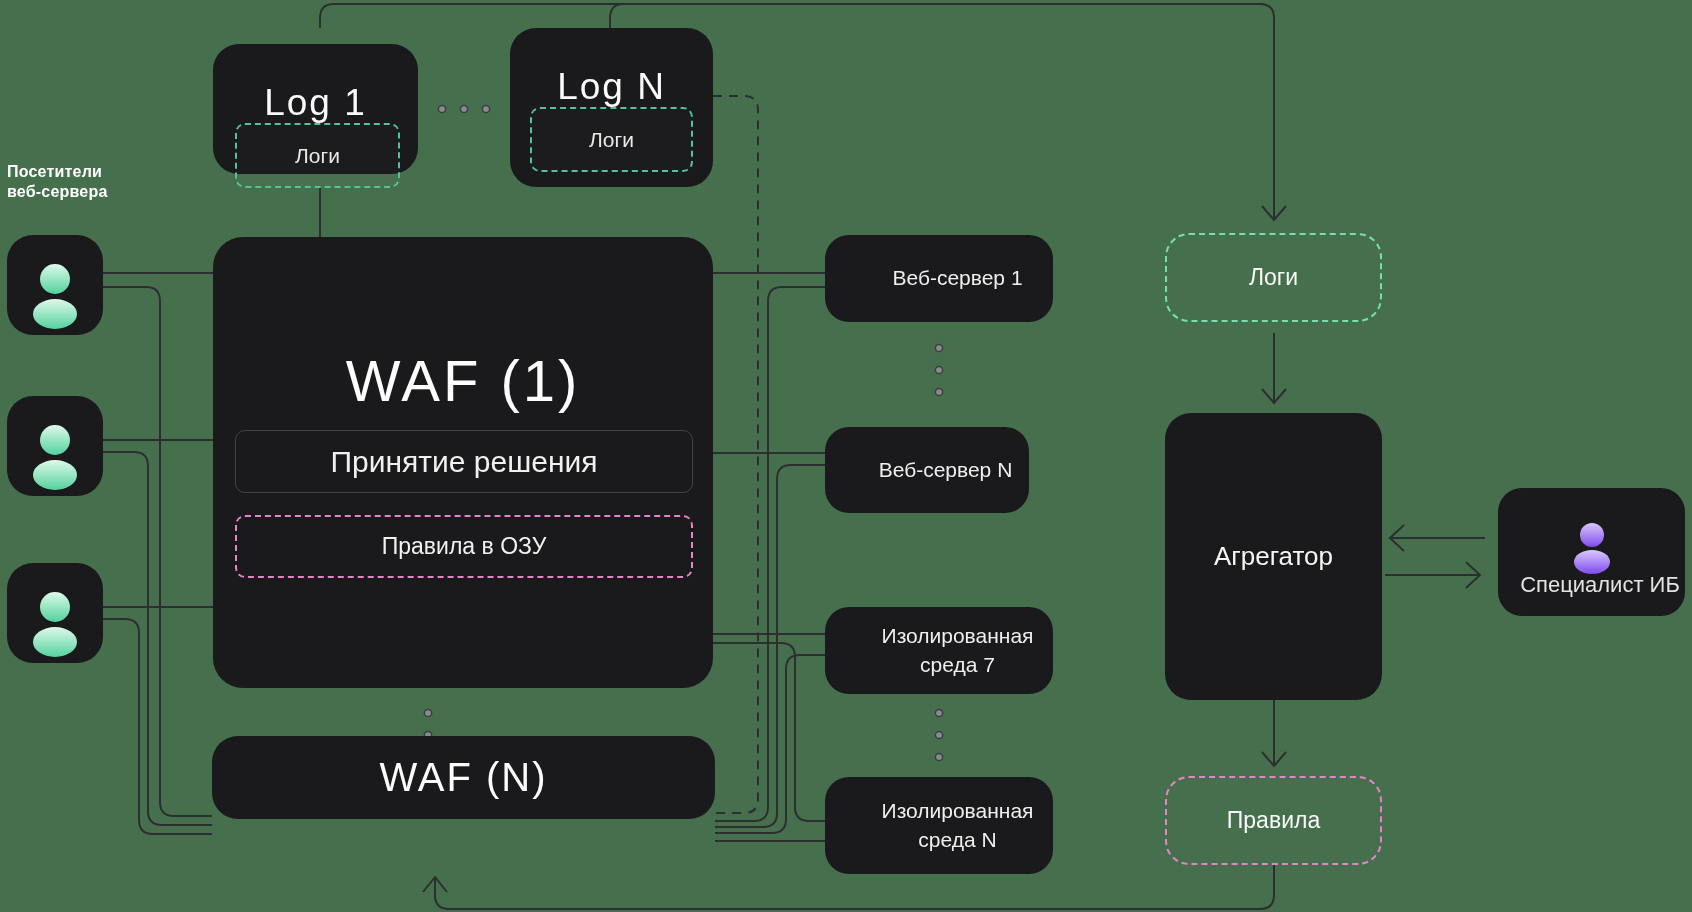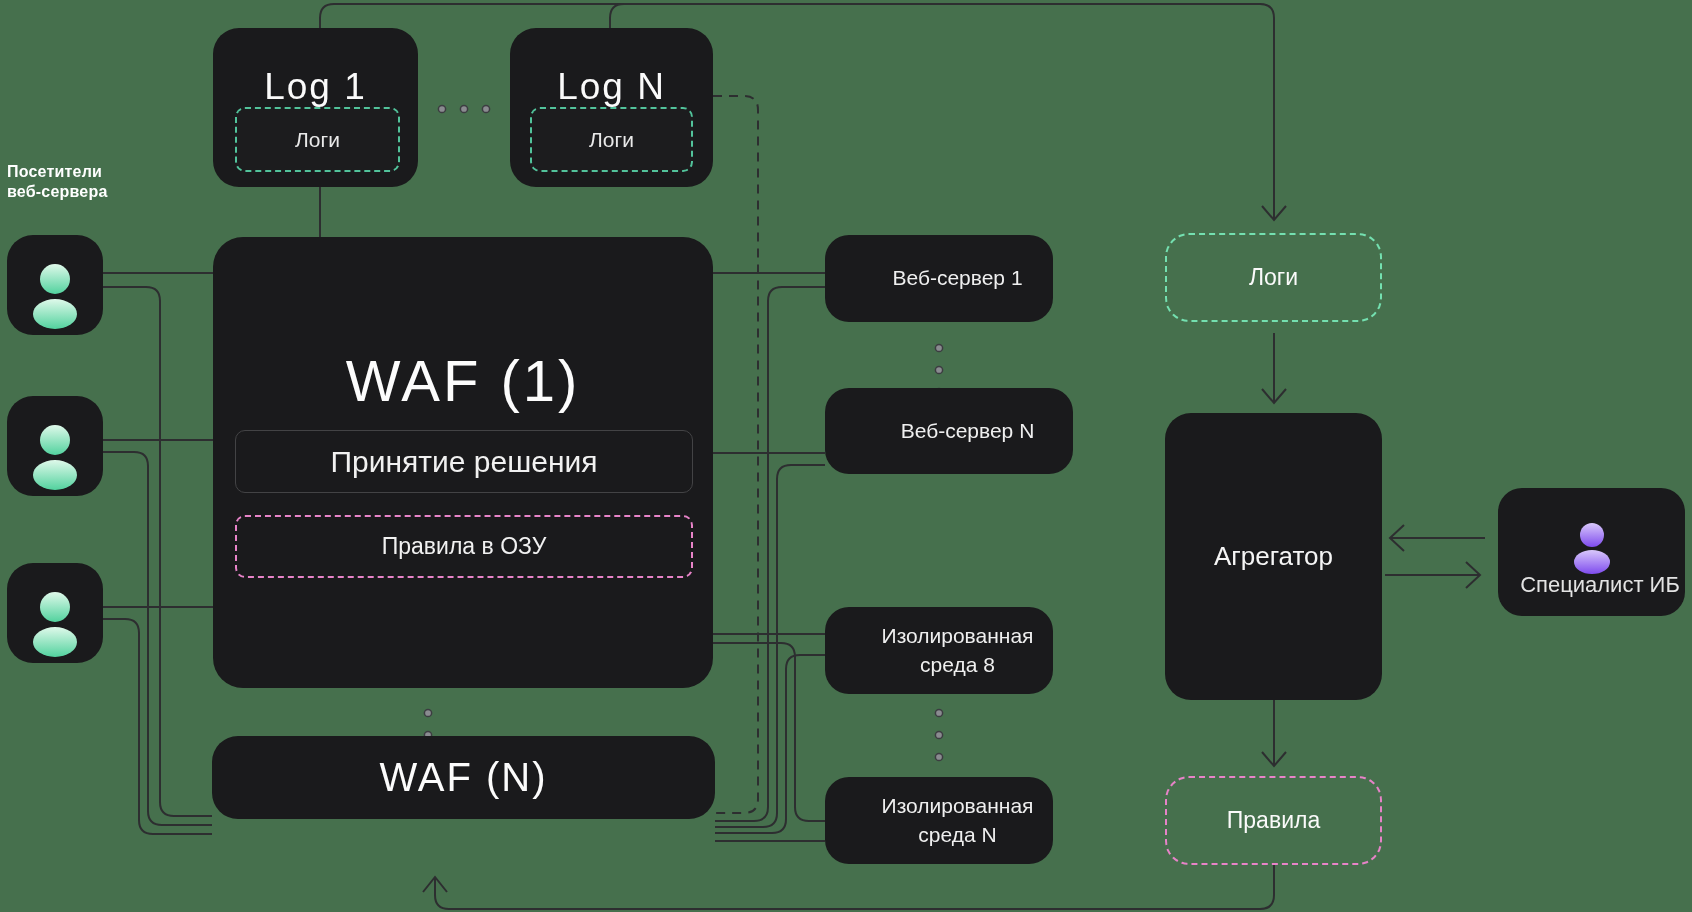--- a/index.html
+++ b/index.html
@@ -145,21 +145,21 @@
         <ellipse cx="48" cy="79" rx="22" ry="15" fill="url(#gGreen)"></ellipse>
     </svg>
   </div>
   <div class="avatar" style="left:7px;top:563px;">
     <svg width="96" height="100">
       <circle cx="48" cy="44" r="15" fill="url(#gGreen)"></circle>
         <ellipse cx="48" cy="79" rx="22" ry="15" fill="url(#gGreen)"></ellipse>
     </svg>
   </div>
 
-  <div class="node r26" style="left:213px;top:28px;width:205px;height:159px;">
+  <div class="node r26" style="left:213px;top:44px;width:205px;height:130px;">
     <div class="center log-title" style="position:absolute;left:0;right:0;top:38px;">Log 1</div>
     <div class="inner-dashed" style="left:22px;top:79px;width:165px;height:65px;">Логи</div>
   </div>
 
   <div class="node r26" style="left:510px;top:28px;width:203px;height:159px;">
     <div class="center log-title" style="position:absolute;left:0;right:0;top:38px;">Log N</div>
     <div class="inner-dashed" style="left:20px;top:79px;width:163px;height:65px;">Логи</div>
   </div>
 
   <div class="node r30" style="left:213px;top:237px;width:500px;height:451px;border-radius:30px;">
@@ -168,28 +168,28 @@
     <div class="sub-dashed-pink" style="left:22px;top:278px;width:458px;height:63px;">Правила в ОЗУ</div>
   </div>
 
   <div class="node r26 center" style="left:212px;top:736px;width:503px;height:83px;">
     <span class="wafn-title">WAF (N)</span>
   </div>
 
   <div class="node r24 center small-label" style="left:825px;top:235px;width:228px;height:87px;">
     <span>Веб-сервер 1</span>
   </div>
-  <div class="node r24 center small-label" style="left:825px;top:388px;width:248px;height:86px;">
+  <div class="node r24 center small-label" style="left:825px;top:427px;width:204px;height:86px;">
     <span>Веб-сервер N</span>
   </div>
 
   <div class="node r24 center small-label" style="left:825px;top:607px;width:228px;height:87px;">
-    <span style="display:inline-block;width:170px;">Изолированная среда 8</span>
-  </div>
-  <div class="node r24 center small-label" style="left:825px;top:777px;width:228px;height:87px;">
+    <span style="display:inline-block;width:170px;">Изолированная среда 7</span>
+  </div>
+  <div class="node r24 center small-label" style="left:825px;top:777px;width:228px;height:97px;">
     <span style="display:inline-block;width:170px;">Изолированная среда N</span>
   </div>
 
   <div class="ghost green" style="left:1165px;top:233px;width:217px;height:89px;">
     <span>Логи</span>
   </div>
   <div class="node r26 center" style="left:1165px;top:413px;width:217px;height:287px;">
     <span class="agg-label">Агрегатор</span>
   </div>
   <div class="ghost pink" style="left:1165px;top:776px;width:217px;height:89px;">

